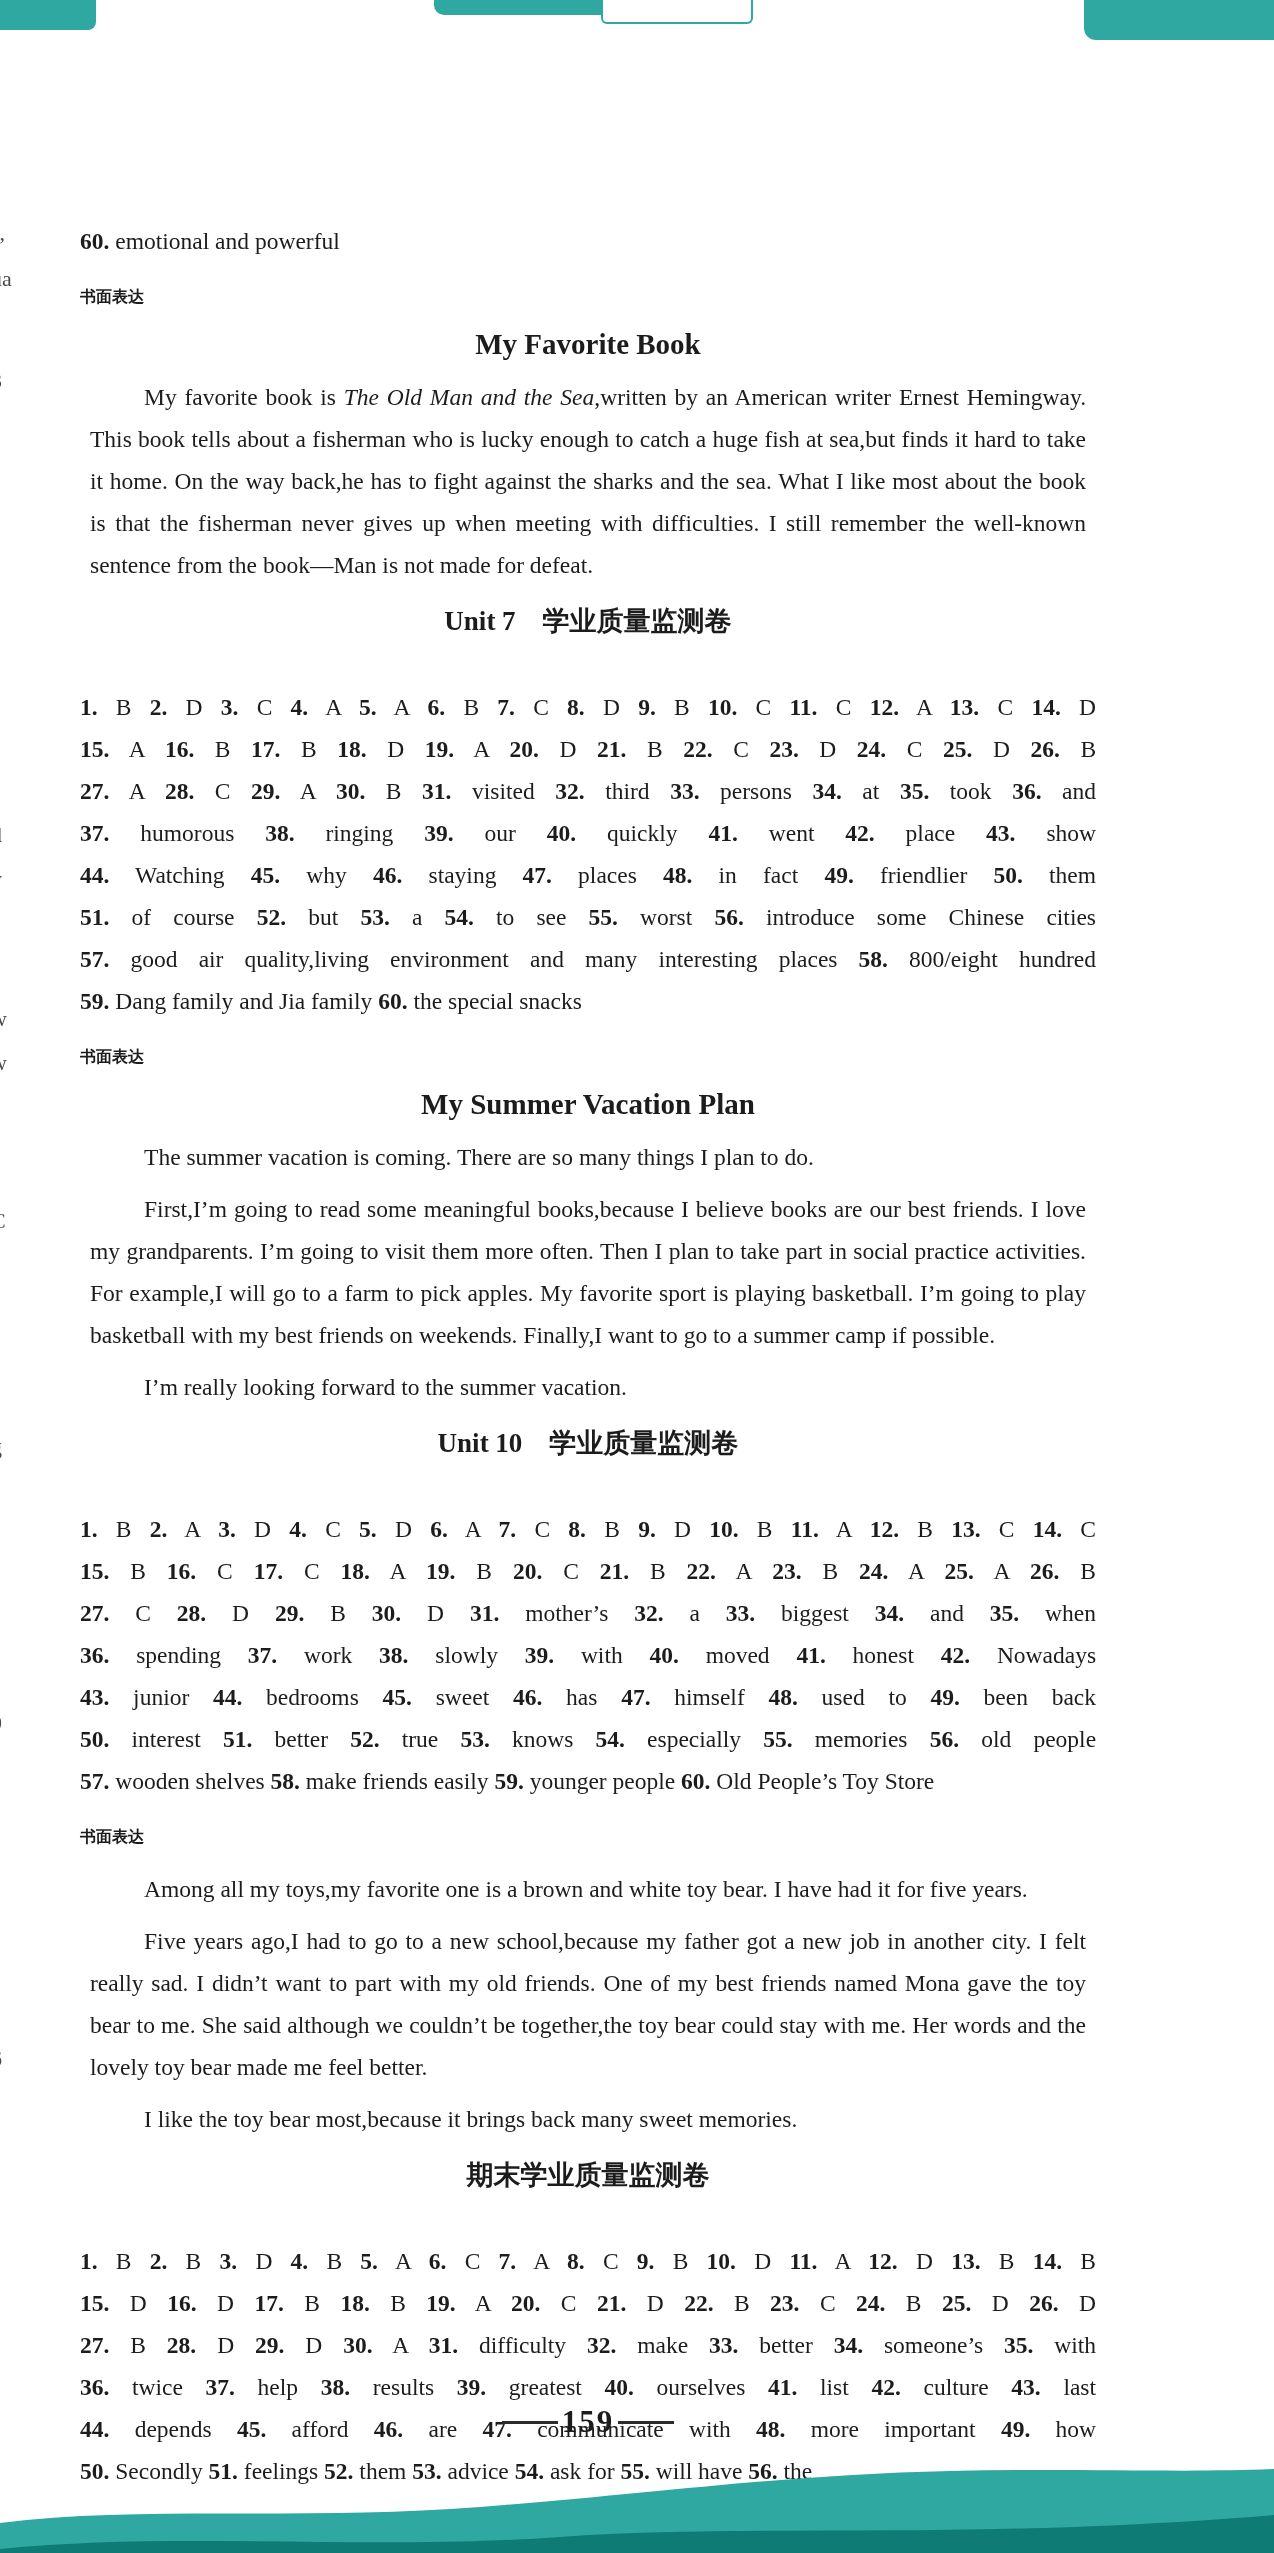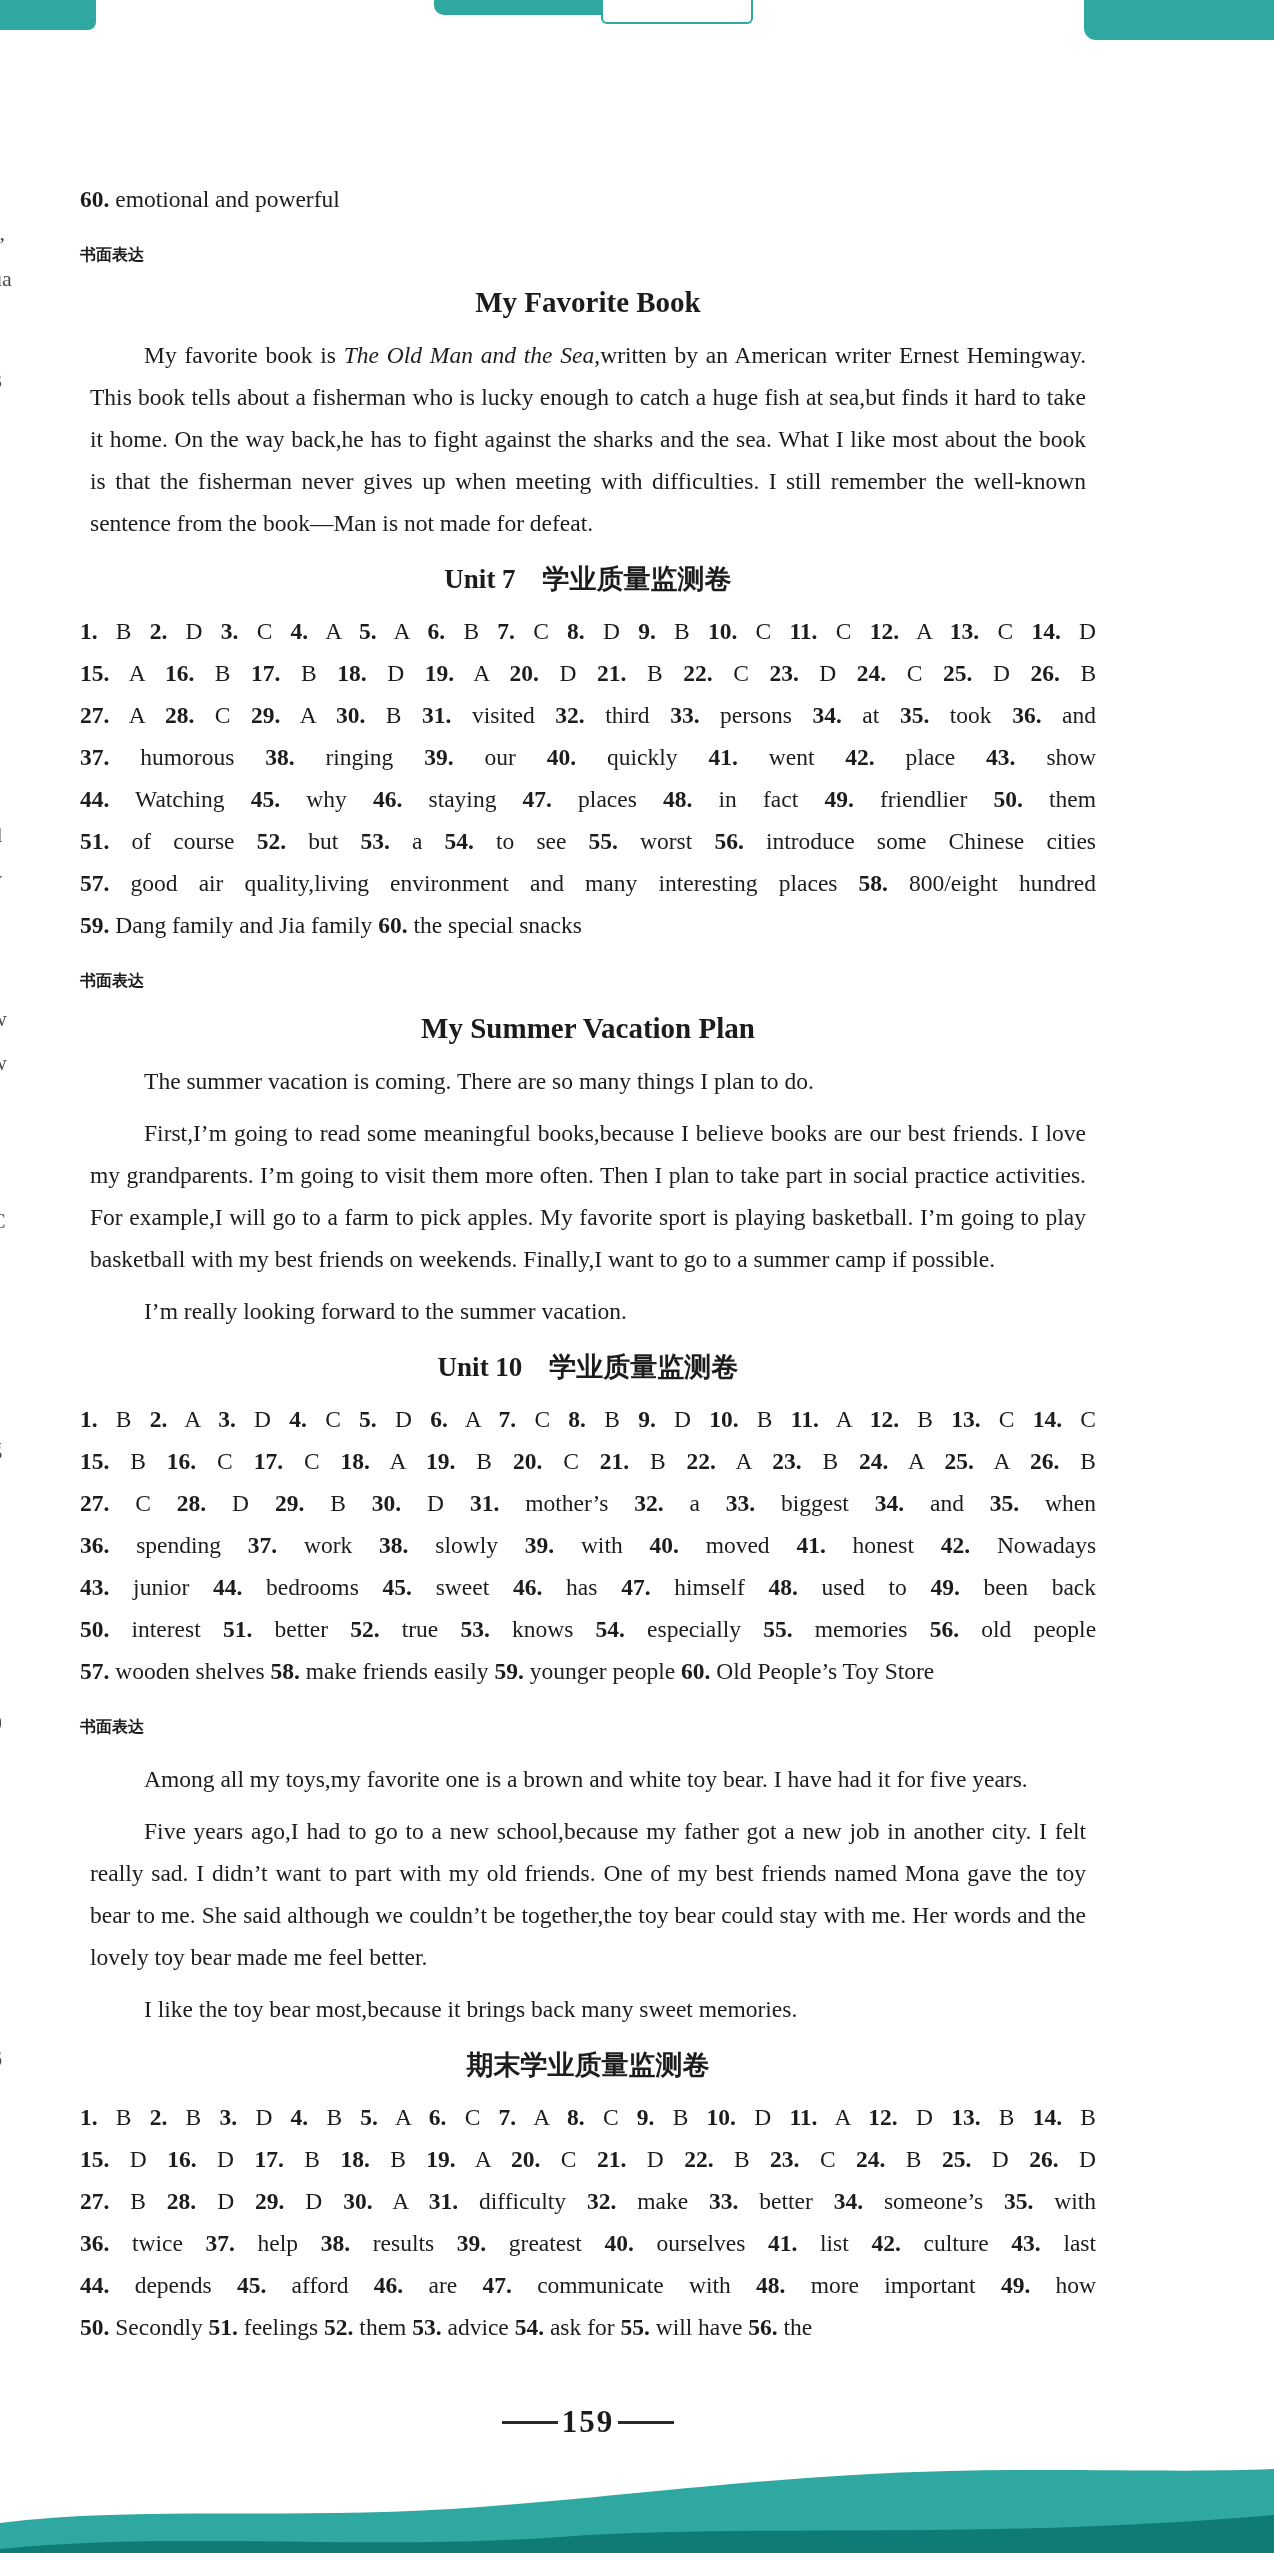--- a/index.html
+++ b/index.html
@@ -37,21 +37,21 @@
     position:absolute;left:-9px;
     font-size:22px;color:#4a4a4a;line-height:1;
     font-family:"Liberation Serif","DejaVu Serif",serif;
   }
 
   
   .content{
     position:absolute;
     left:80px;top:178px;width:1016px;
   }
-  .answers{font-size:23.5px;}
+  .answers{font-size:23.5px;margin-top:42px;}
   .ans-line{
     line-height:42px;
     text-align:justify;
     text-align-last:justify;
   }
   .ans-line:last-child{text-align-last:left;}
   .ans-item b{font-weight:700;}
 
   .para{
     margin:10px;

